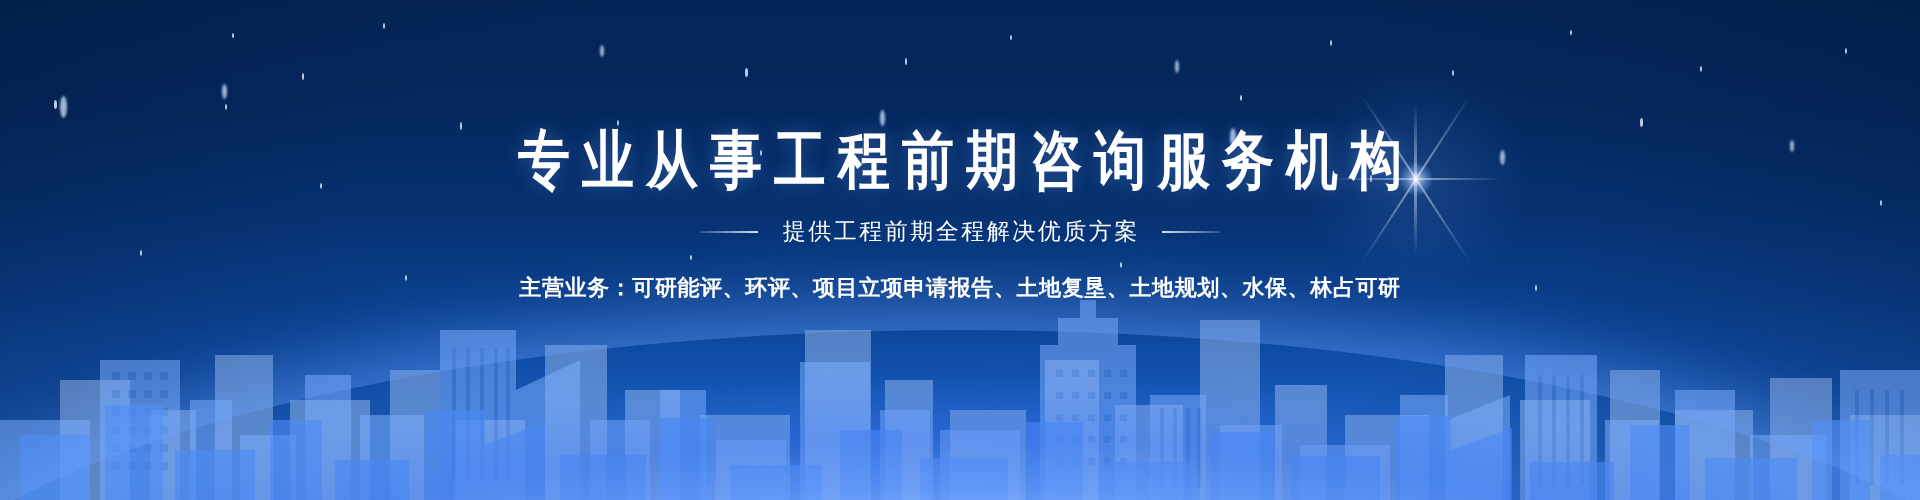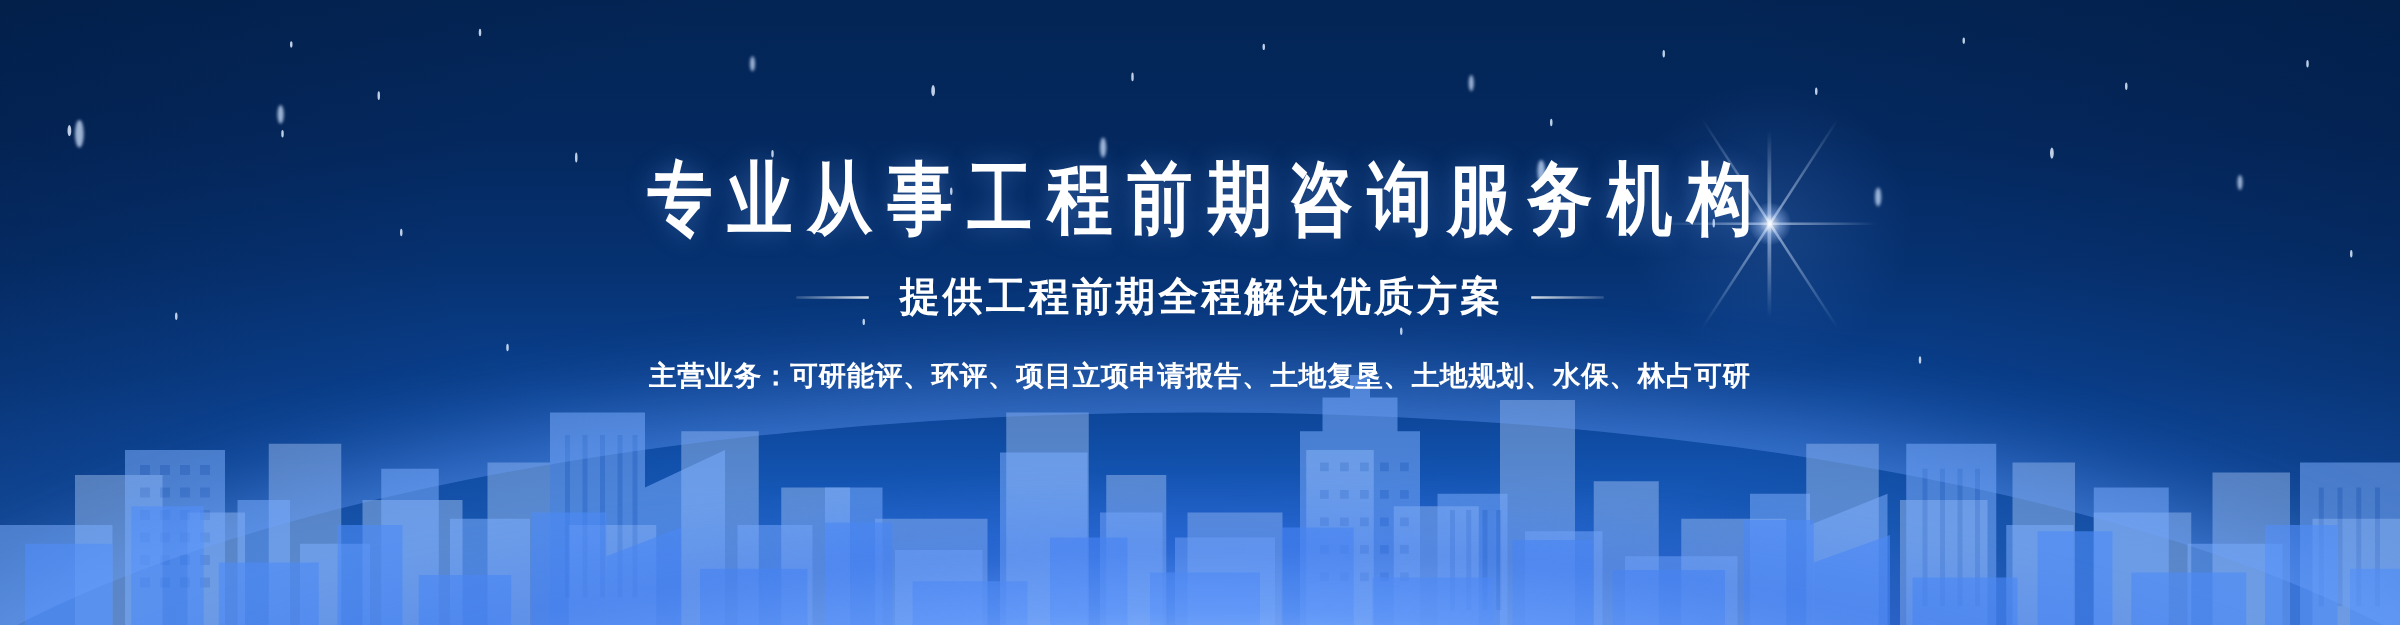--- a/index.html
+++ b/index.html
@@ -120,22 +120,22 @@
     gap:22px;
   }
   .dash {
     width:58px; height:2px;
     background:linear-gradient(90deg, rgba(255,255,255,.15), rgba(255,255,255,.85));
   }
   .dash.right {
     background:linear-gradient(90deg, rgba(255,255,255,.85), rgba(255,255,255,.15));
   }
   .subtitle {
-    font-size:32px;
-    font-weight:bold;
+    font-size:23px;
+    font-weight:normal;
     color:#ffffff;
     letter-spacing:2.5px;
     text-indent:2.5px;
     white-space:nowrap;
   }
   .bizline {
     margin-top:26px;
     font-size:22px;
     font-weight:bold;
     color:#ffffff;

